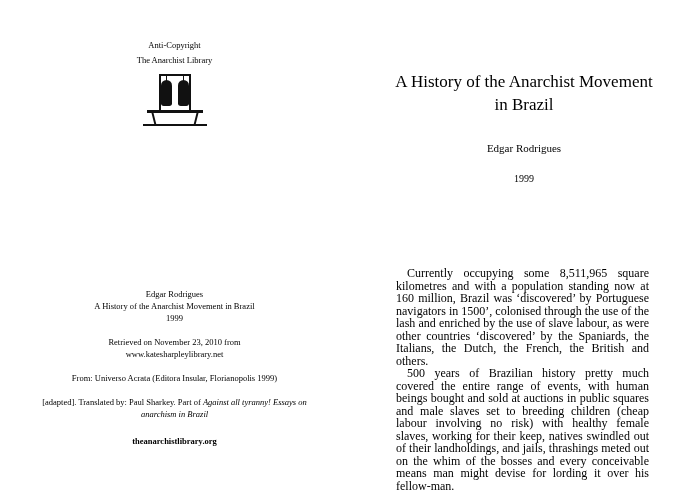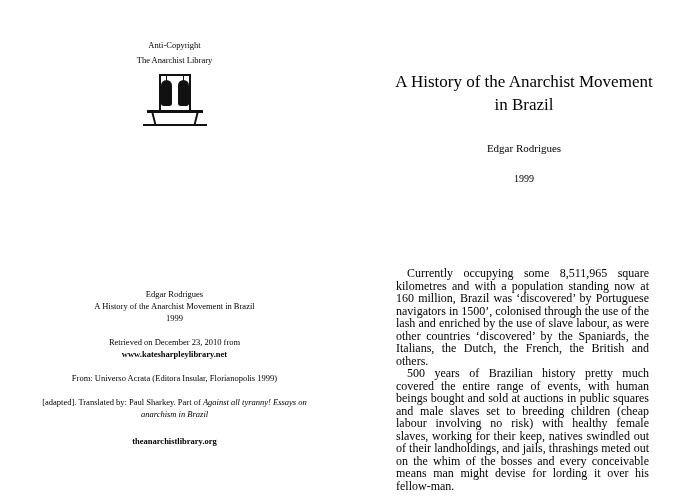--- a/index.html
+++ b/index.html
@@ -149,21 +149,21 @@
     top: 288px;
     width: 269px;
     text-align: center;
     font-size: 8.5px;
     line-height: 12.2px;
   }
   .colophon .author { margin: 0; }
   .colophon .title { margin: 0; }
   .colophon .year { margin: 0 0 11px 0; }
   .colophon .retrieved { margin: 0; }
-  .colophon .url { margin: 0 0 1px 0; font-weight: bold; }
+  .colophon .url { margin: 0 0 1px 0; }
   .colophon .src { margin: 12px; }
   .colophon .adapted { margin: 0; }
   .colophon .adapted em, .colophon .src em { font-style: italic; }
   .colophon .site {
     margin: 14px 0 0 0;
     font-weight: bold;
     font-size: 8.5px;
   }
 
   
@@ -243,21 +243,21 @@
         <div class="leg-l"></div>
         <div class="leg-r"></div>
         <div class="stand-bottom"></div>
       </div>
     </div>
 
     <div class="colophon">
       <p class="author">Edgar Rodrigues</p>
       <p class="title">A History of the Anarchist Movement in Brazil</p>
       <p class="year">1999</p>
-      <p class="retrieved">Retrieved on December 23, 2010 from</p>
+      <p class="retrieved">Retrieved on November 23, 2010 from</p>
       <p class="url">www.katesharpleylibrary.net</p>
       <p class="src">From: Universo Acrata (Editora Insular, Florianopolis 1999)</p>
       <p class="adapted"><span>[adapted]. Translated by: Paul Sharkey. Part of </span><em>Against all tyranny! Essays on anarchism in Brazil</em></p>
       <p class="site">theanarchistlibrary.org</p>
     </div>
   </div>
 
   <div class="right-page">
     <h1 class="doc-title">A History of the Anarchist Movement in Brazil</h1>
     <p class="doc-author">Edgar Rodrigues</p>

